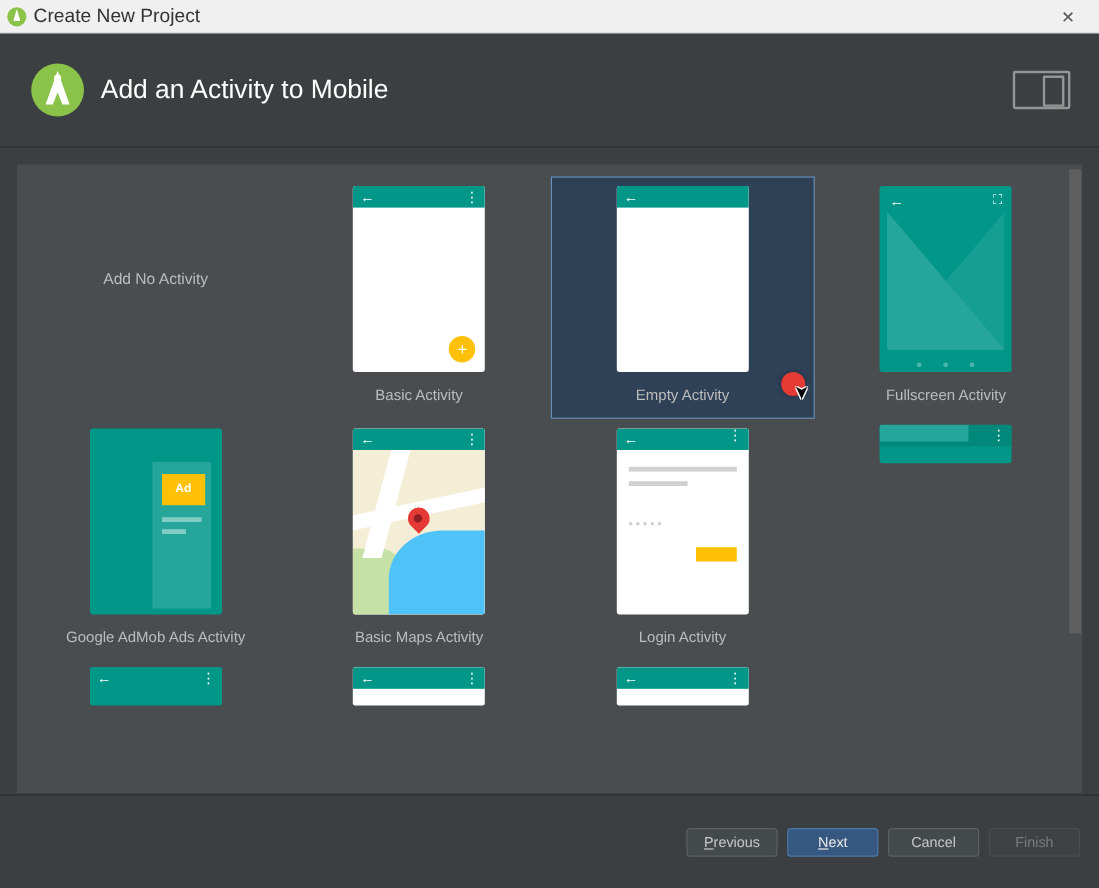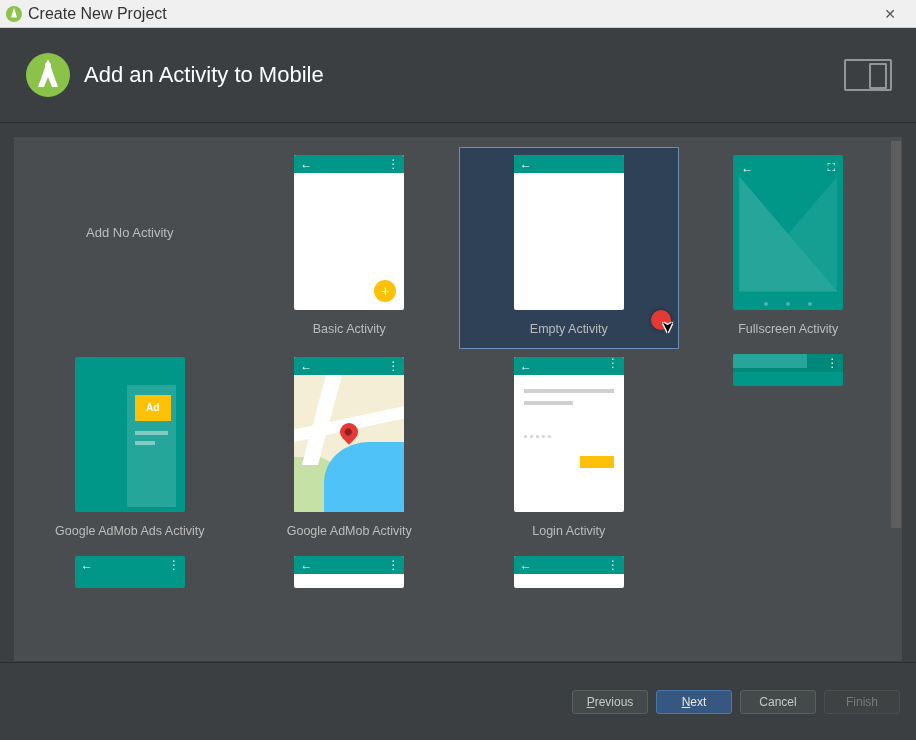--- a/index.html
+++ b/index.html
@@ -402,21 +402,21 @@
               <div class="mapbody">
                 <div class="park"></div>
                 <div class="water"></div>
                 <div class="road2"></div>
                 <div class="road1"></div>
                 <div class="pin"></div>
               </div>
             </div>
           </div>
         </div>
-        <div class="cell-label">Google AdMob Activity</div>
+        <div class="cell-label">Basic Maps Activity</div>
       </div>
 
       <div class="cell">
         <div class="thumb-wrap">
           <div class="phone login">
             <div class="phone-bar">
               <span class="arrow">←</span>
               <span class="dots">⋮</span>
             </div>
             <div class="phone-body lbody">

